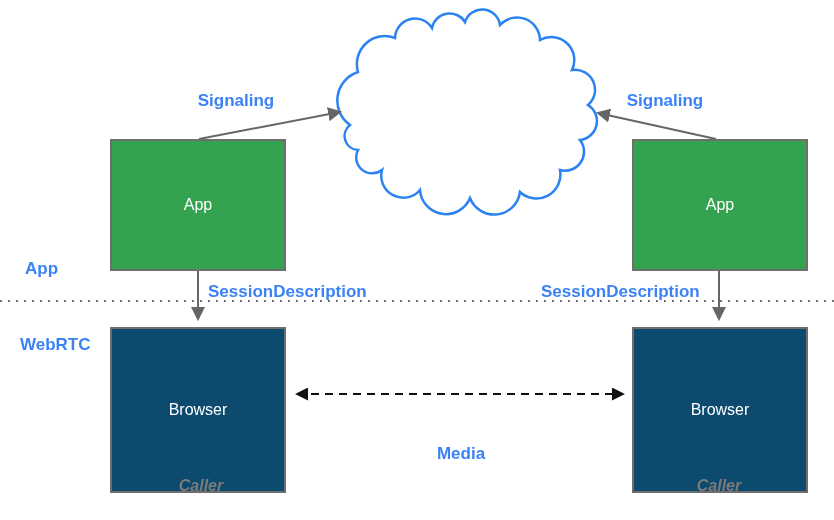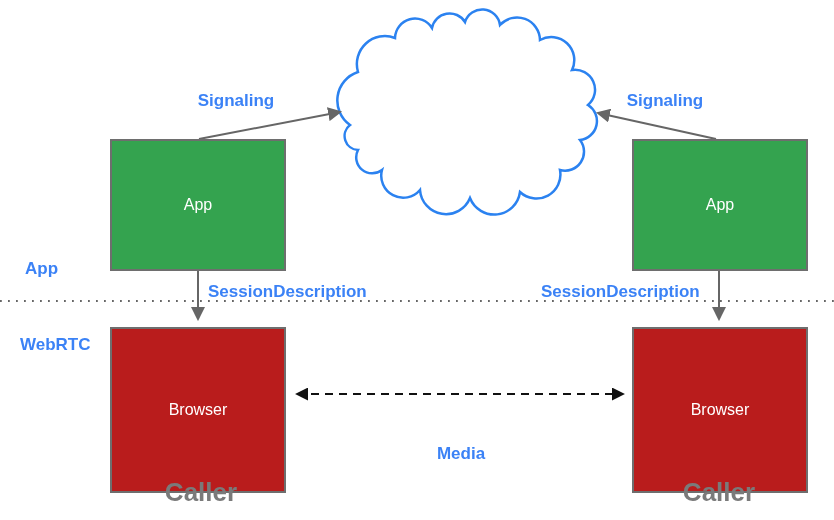--- a/index.html
+++ b/index.html
@@ -20,41 +20,42 @@
     position: absolute;
     display: flex;
     align-items: center;
     justify-content: center;
     border: 2px solid #6e6e6e;
     box-sizing: border-box;
     color: #ffffff;
     font-size: 16px;
   }
   .node.app    { background: #34a34f; left-width: 0; width: 176px; height: 132px; top: 139px; }
-  .node.browser{ background: #b91c1c; width: 176px; height: 166px; top: 327px; }
+  .node.browser{ background: #0c4a6e; width: 176px; height: 166px; top: 327px; }
   .app-left     { left: 110px; }
   .app-right    { left: 632px; }
   .browser-left { left: 110px; }
   .browser-right{ left: 632px; }
 
   .lbl {
     position: absolute;
     color: #3b82f6;
     font-weight: bold;
     font-size: 17px;
     white-space: nowrap;
   }
   .centered { transform: translateX(-50%); }
   .role {
     position: absolute;
     transform: translateX(-50%);
     color: #7a7a7a;
     font-weight: bold;
-    font-size: 26px;
+    font-size: 16px;
     white-space: nowrap;
+    font-style: italic;
   }
 </style>
 </head>
 <body>
 
 <div class="canvas">
 
   <svg class="svg-layer" viewBox="0 0 834 520">
     <defs>
       <marker id="arrow-gray" viewBox="0 0 10 10" refX="8.5" refY="5" markerWidth="7" markerHeight="7" orient="auto-start-reverse">

